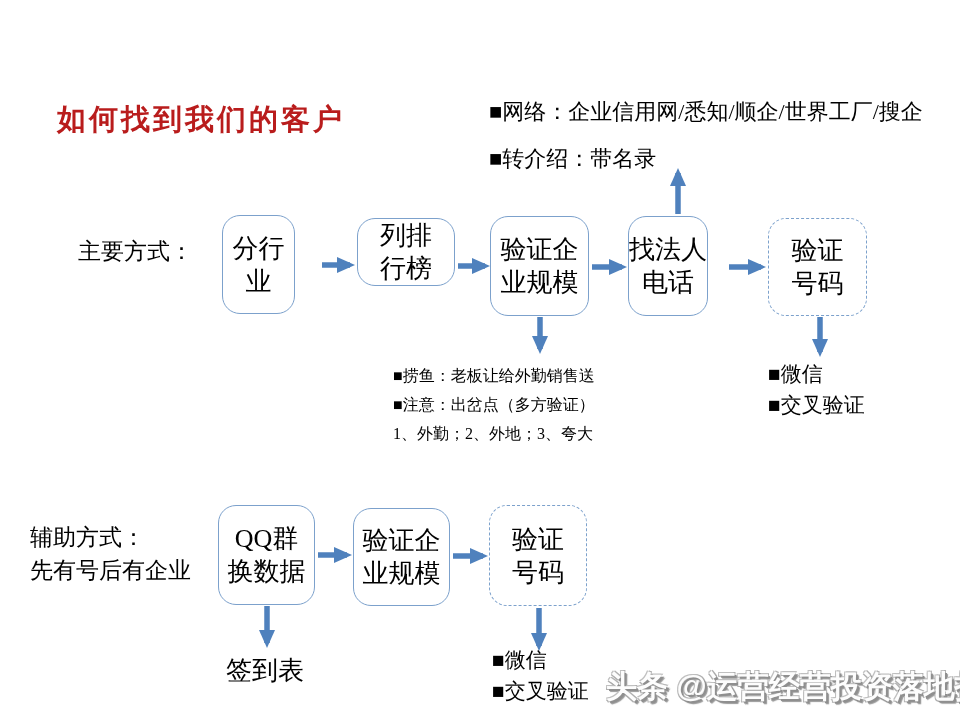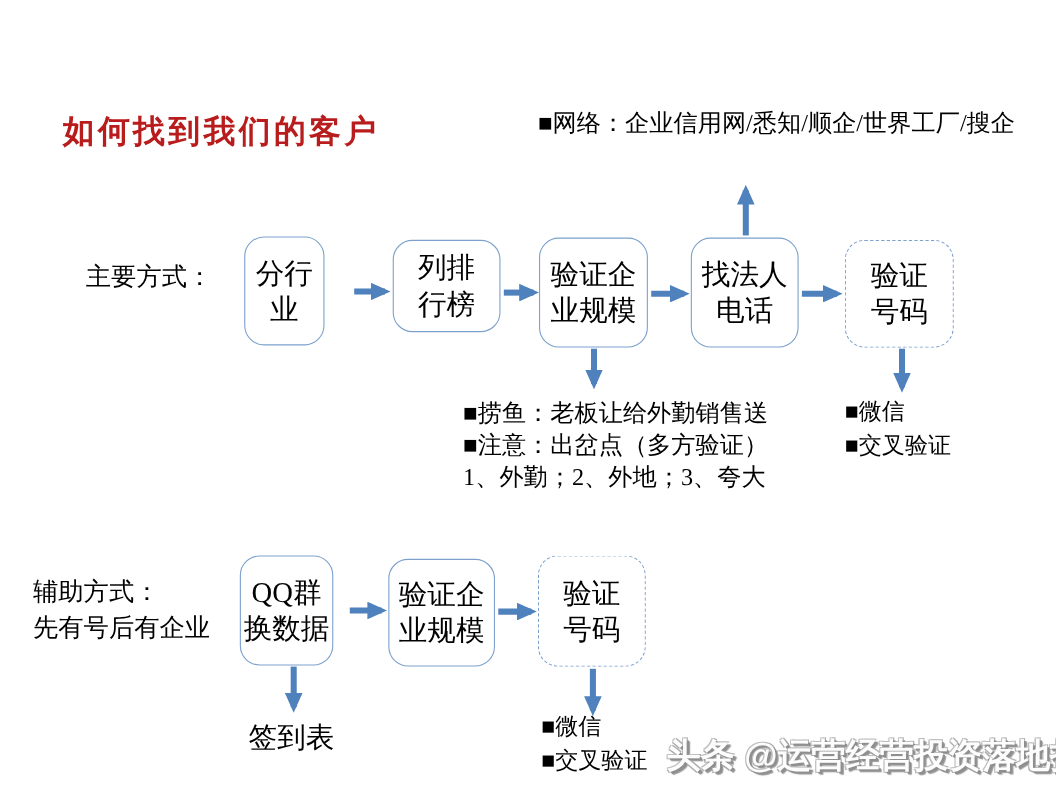--- a/index.html
+++ b/index.html
@@ -9,41 +9,41 @@
   }
   
   .title{
     position:absolute;left:57px;top:100px;
     font-family:"Liberation Sans","DejaVu Sans",sans-serif;
     font-weight:bold;font-size:29px;letter-spacing:3px;color:#b91c1c;white-space:nowrap;
   }
   
   .note{position:absolute;font-size:22px;line-height:30px;white-space:nowrap;}
   .top-notes{left:445px;top:88px;line-height:47px;margin-left:44px;}
-  .fishing-notes{left:393px;top:361px;font-size:22px;line-height:29px;margin-left:28px;}
+  .fishing-notes{left:393px;top:361px;font-size:16px;line-height:29px;}
   .verify-notes{left:768px;top:359px;font-size:21px;line-height:31px;}
   .bottom-notes{left:492px;top:645px;font-size:21px;line-height:31px;}
   .flow-label{position:absolute;font-size:23px;line-height:33px;white-space:nowrap;}
   .main-label{left:30px;top:235px;margin-left:48px;}
   .aux-label{left:30px;top:521px;}
   .sign-sheet{position:absolute;left:226px;top:653px;font-size:26px;white-space:nowrap;}
   
   .box{
     position:absolute;box-sizing:border-box;
     border:1.6px solid #7CA1CC;border-radius:18px;background:#fff;
     display:flex;flex-direction:column;align-items:center;justify-content:center;
     font-size:26px;line-height:33px;text-align:center;
   }
   .box.dashed{border-style:dashed;}
   .b1{left:222px;top:215px;width:73px;height:99px;}
-  .b2{left:357px;top:218px;width:98px;height:84px;}
+  .b2{left:357px;top:218px;width:98px;height:68px;}
   .b3{left:490px;top:216px;width:99px;height:100px;}
-  .b4{left:628px;top:216px;width:98px;height:100px;}
+  .b4{left:628px;top:216px;width:80px;height:100px;}
   .b5{left:768px;top:218px;width:99px;height:98px;}
-  .c1{left:218px;top:505px;width:85px;height:100px;}
+  .c1{left:218px;top:505px;width:97px;height:100px;}
   .c2{left:353px;top:508px;width:97px;height:98px;}
   .c3{left:489px;top:505px;width:98px;height:101px;}
   
   #arrows{position:absolute;left:0;top:0;pointer-events:none;}
   
   .watermark{
     position:absolute;left:606px;top:666px;
     font-family:"Liberation Sans","DejaVu Sans",sans-serif;
     font-weight:bold;font-size:31px;white-space:nowrap;color:#FDFDFD;
     text-shadow:2px 2px 0 #8F8F8F,-1px -1px 0 #C0C0C0,1px -1px 0 #AFAFAF,-1px 1px 0 #AFAFAF,3px 3px 1px #9A9A9A;
@@ -70,20 +70,21 @@
     <line x1="318" y1="555" x2="347" y2="555" stroke="#4F81BD" stroke-width="5.5" marker-end="url(#arrowhead)"></line>
     <line x1="453" y1="556" x2="483" y2="556" stroke="#4F81BD" stroke-width="5.5" marker-end="url(#arrowhead)"></line>
     <line x1="267" y1="606" x2="267" y2="643" stroke="#4F81BD" stroke-width="5.5" marker-end="url(#arrowhead)"></line>
     <line x1="539" y1="608" x2="539" y2="646" stroke="#4F81BD" stroke-width="5.5" marker-end="url(#arrowhead)"></line>
   </svg>
 
   <div class="title">如何找到我们的客户</div>
 
   <div class="note top-notes">
     <div>■网络：企业信用网/悉知/顺企/世界工厂/搜企</div>
+    <div>■转介绍：带名录</div>
   </div>
 
   <div class="flow-label main-label">
     <div>主要方式：</div>
   </div>
 
   <div class="box b1">
     <span>分行业</span>
   </div>
   <div class="box b2">

